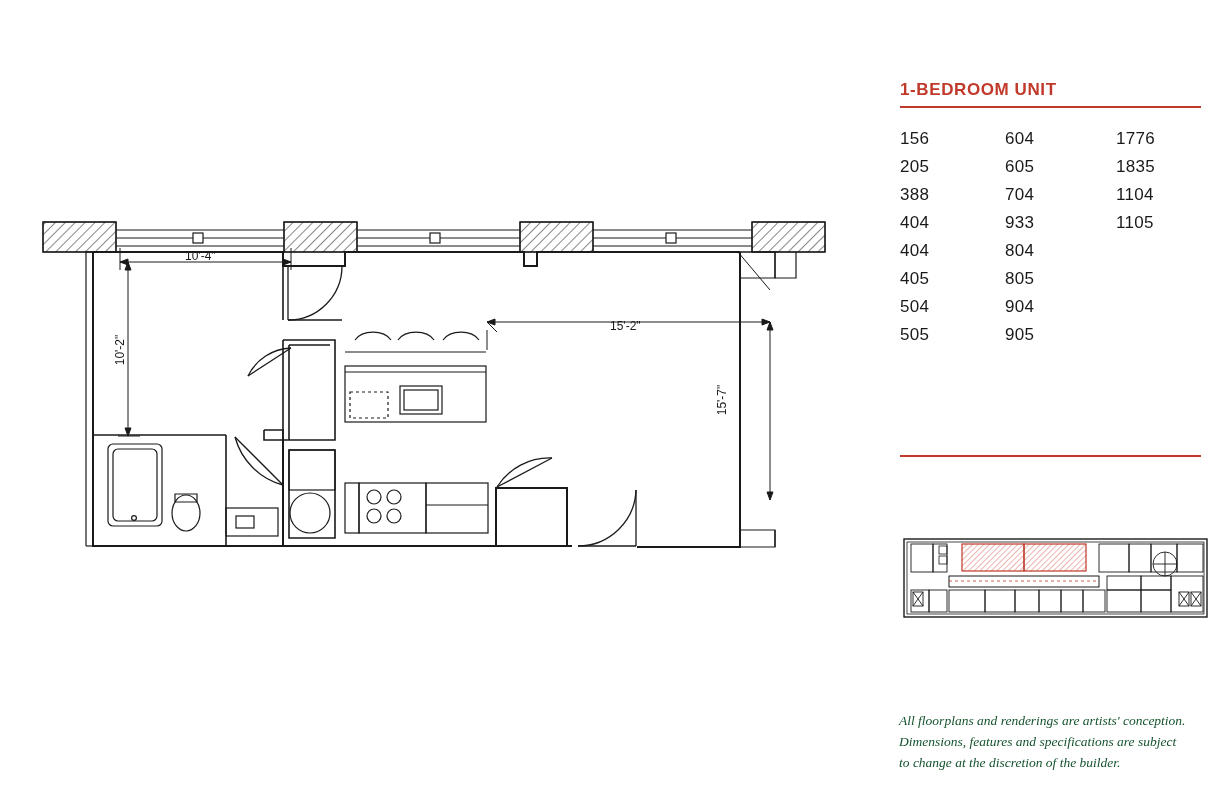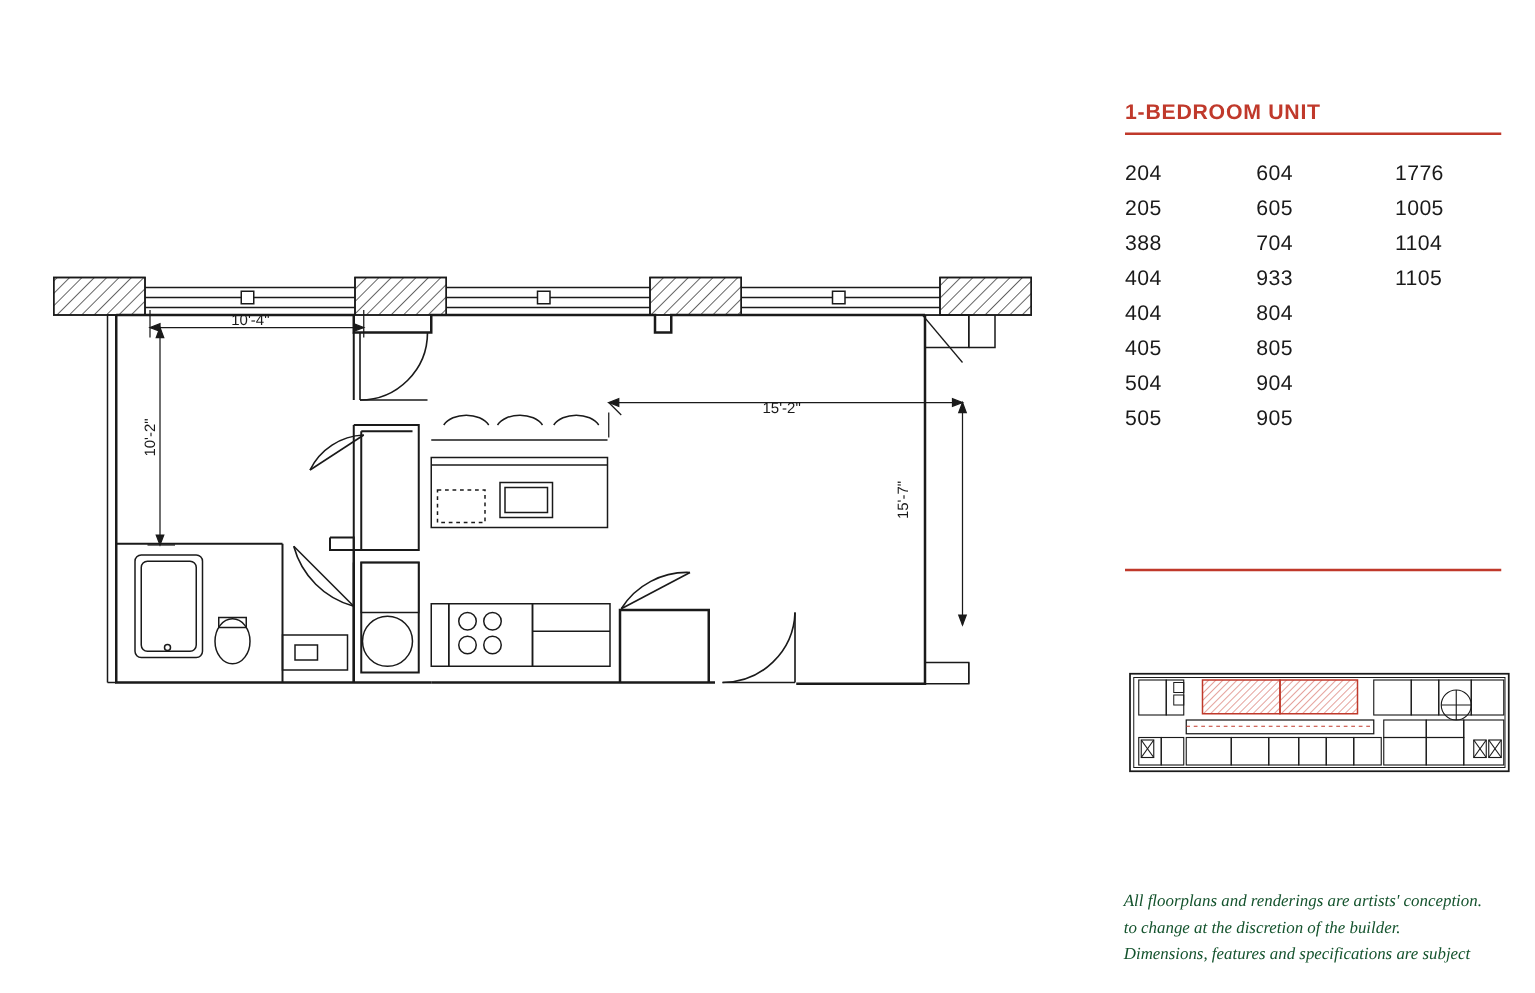--- a/index.html
+++ b/index.html
@@ -270,27 +270,27 @@
       <text x="610" y="330" font-family="Liberation Sans, sans-serif" font-size="12" fill="#1a1a1a">15'-2"</text>
       <text x="726" y="400" font-family="Liberation Sans, sans-serif" font-size="12" fill="#1a1a1a" transform="rotate(-90 726 400)" text-anchor="middle">15'-7"</text>
     </svg>
   </div>
 
   <div id="info-panel">
     <div class="panel-title">1-BEDROOM UNIT</div>
     <div class="panel-rule"></div>
 
     <div class="unit-grid">
-      <div class="unit-cell">204</div>
+      <div class="unit-cell">156</div>
       <div class="unit-cell">604</div>
       <div class="unit-cell">1776</div>
 
       <div class="unit-cell">205</div>
       <div class="unit-cell">605</div>
-      <div class="unit-cell">1005</div>
+      <div class="unit-cell">1835</div>
 
       <div class="unit-cell">388</div>
       <div class="unit-cell">704</div>
       <div class="unit-cell">1104</div>
 
       <div class="unit-cell">404</div>
       <div class="unit-cell">933</div>
       <div class="unit-cell">1105</div>
 
       <div class="unit-cell">404</div>
@@ -374,17 +374,17 @@
 
       <g fill="none" stroke="#1a1a1a" stroke-width="0.8">
         <rect x="36" y="12" width="8" height="8"></rect>
         <rect x="36" y="22" width="8" height="8"></rect>
       </g>
     </svg>
   </div>
 
   <div id="disclaimer">
     <div>All floorplans and renderings are artists' conception.</div>
+    <div>Dimensions, features and specifications are subject</div>
     <div>to change at the discretion of the builder.</div>
-    <div>Dimensions, features and specifications are subject</div>
   </div>
 
 </div>
 
 </body></html>

